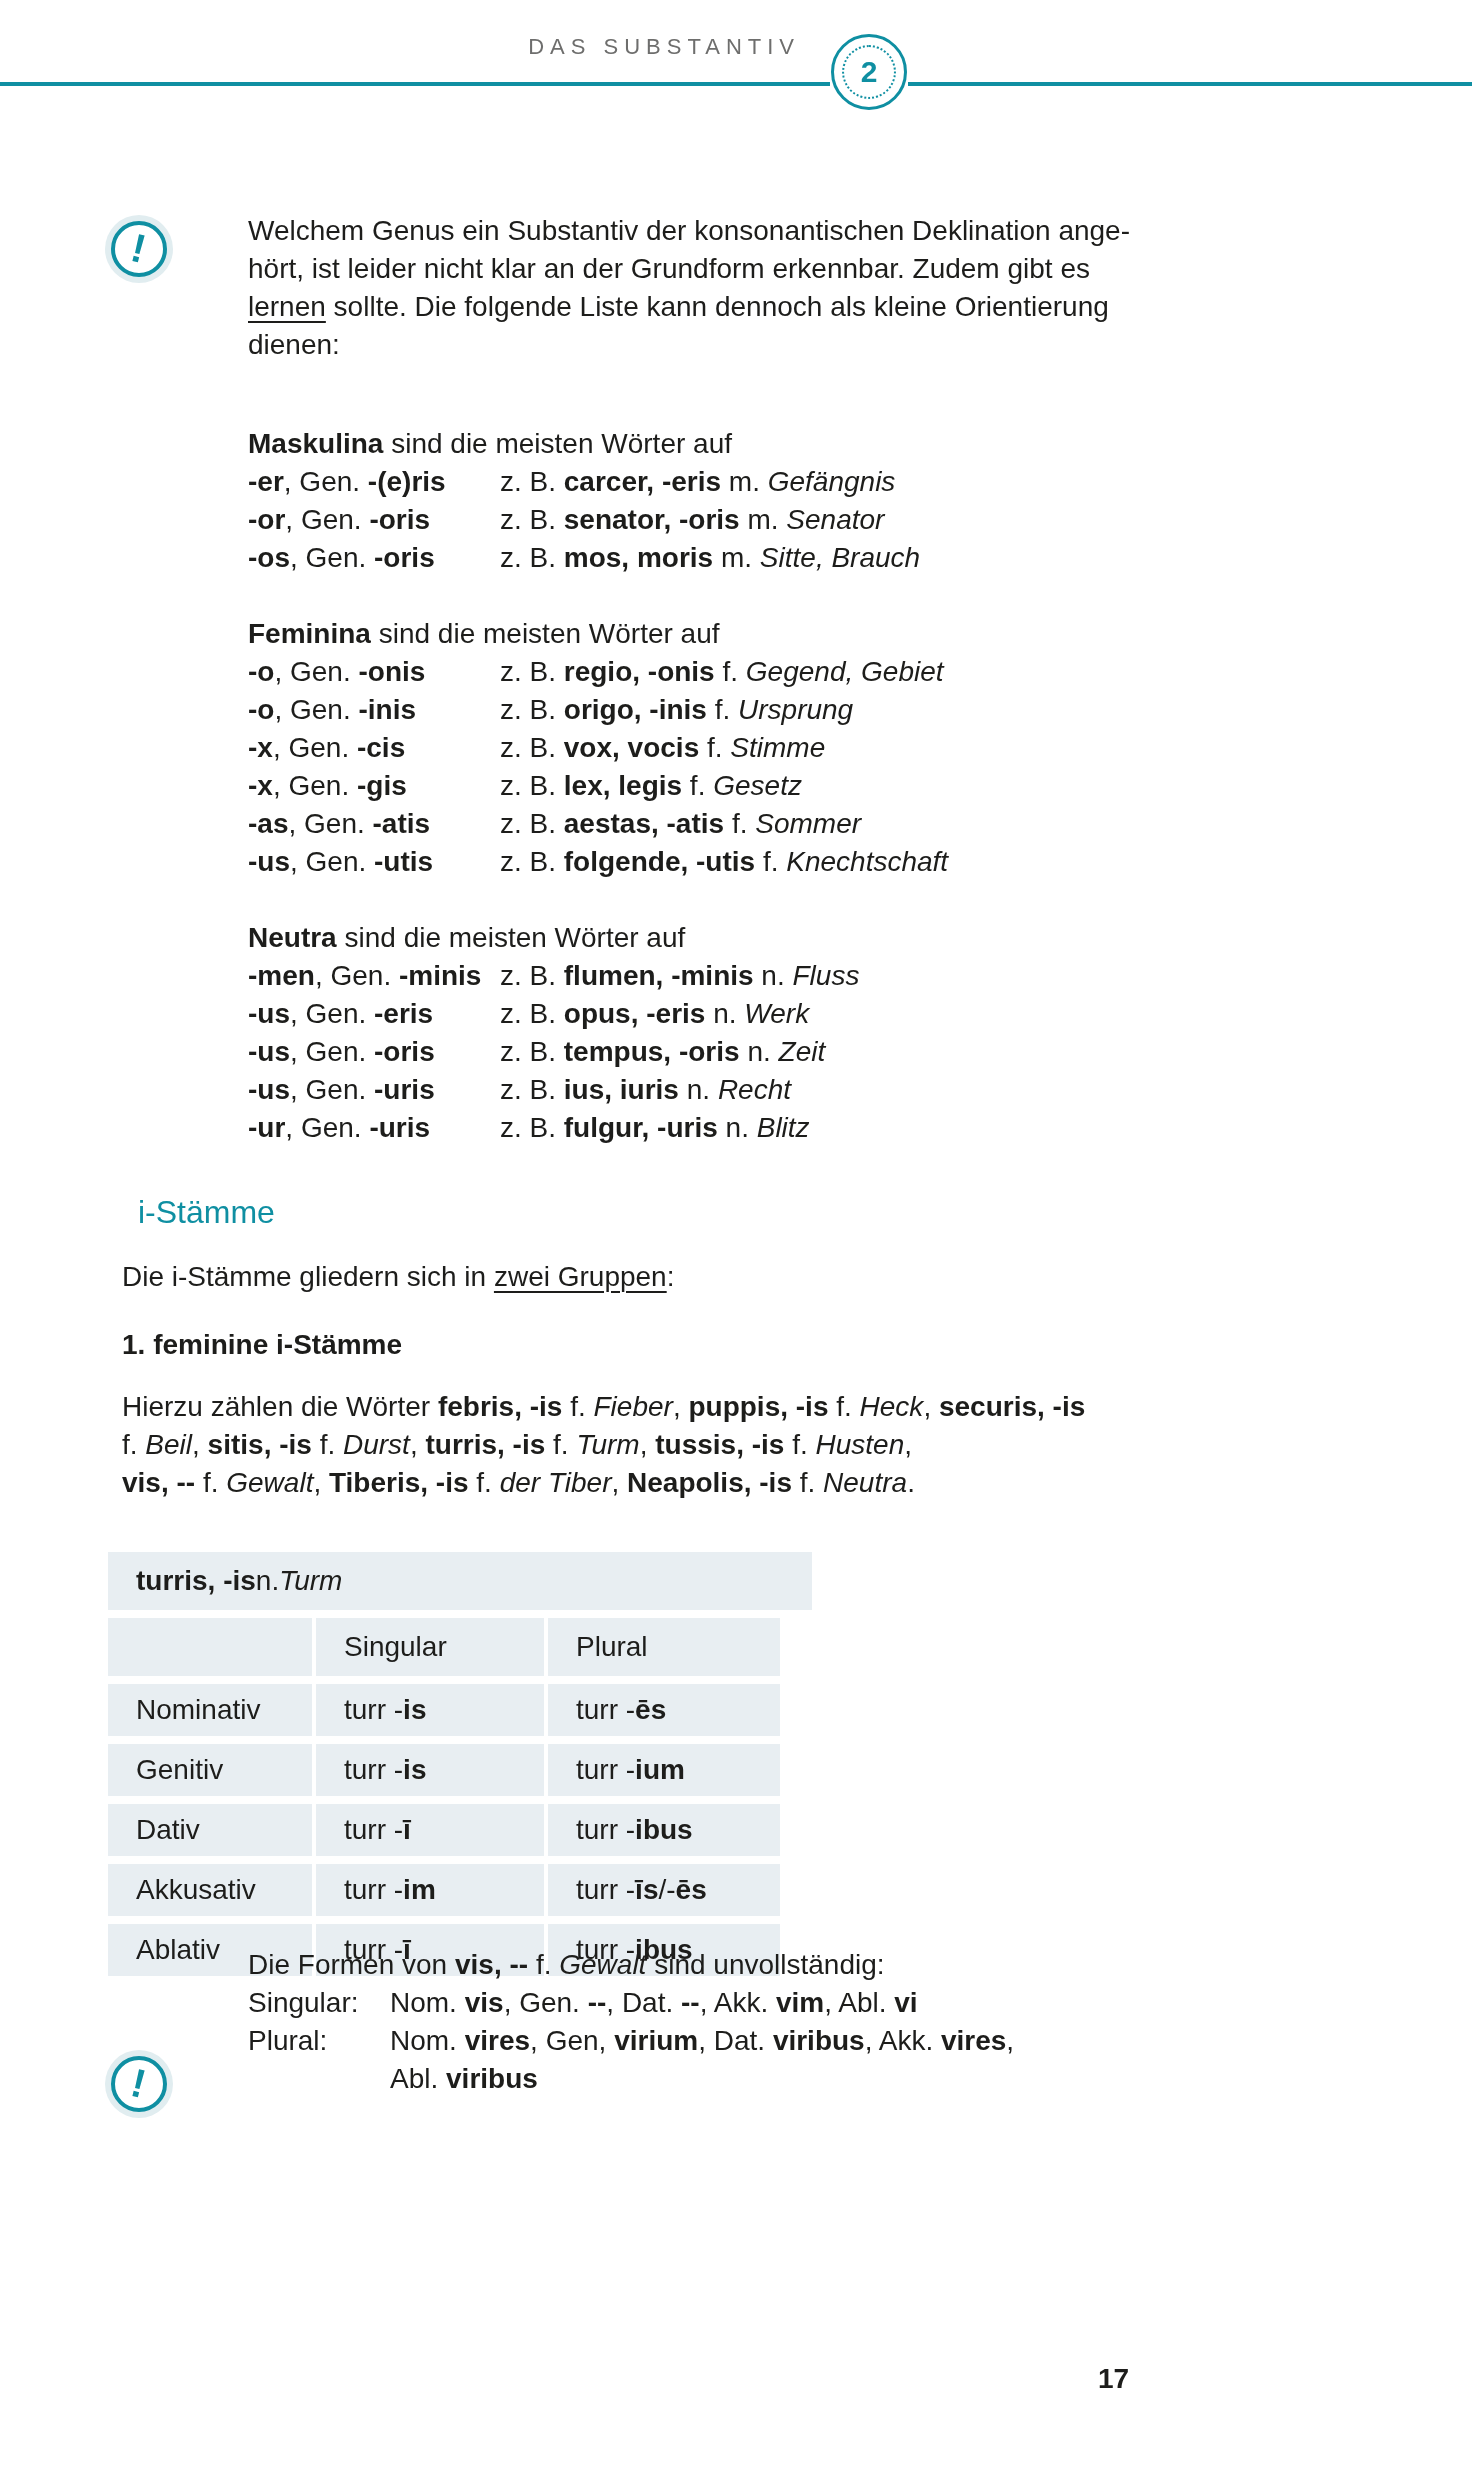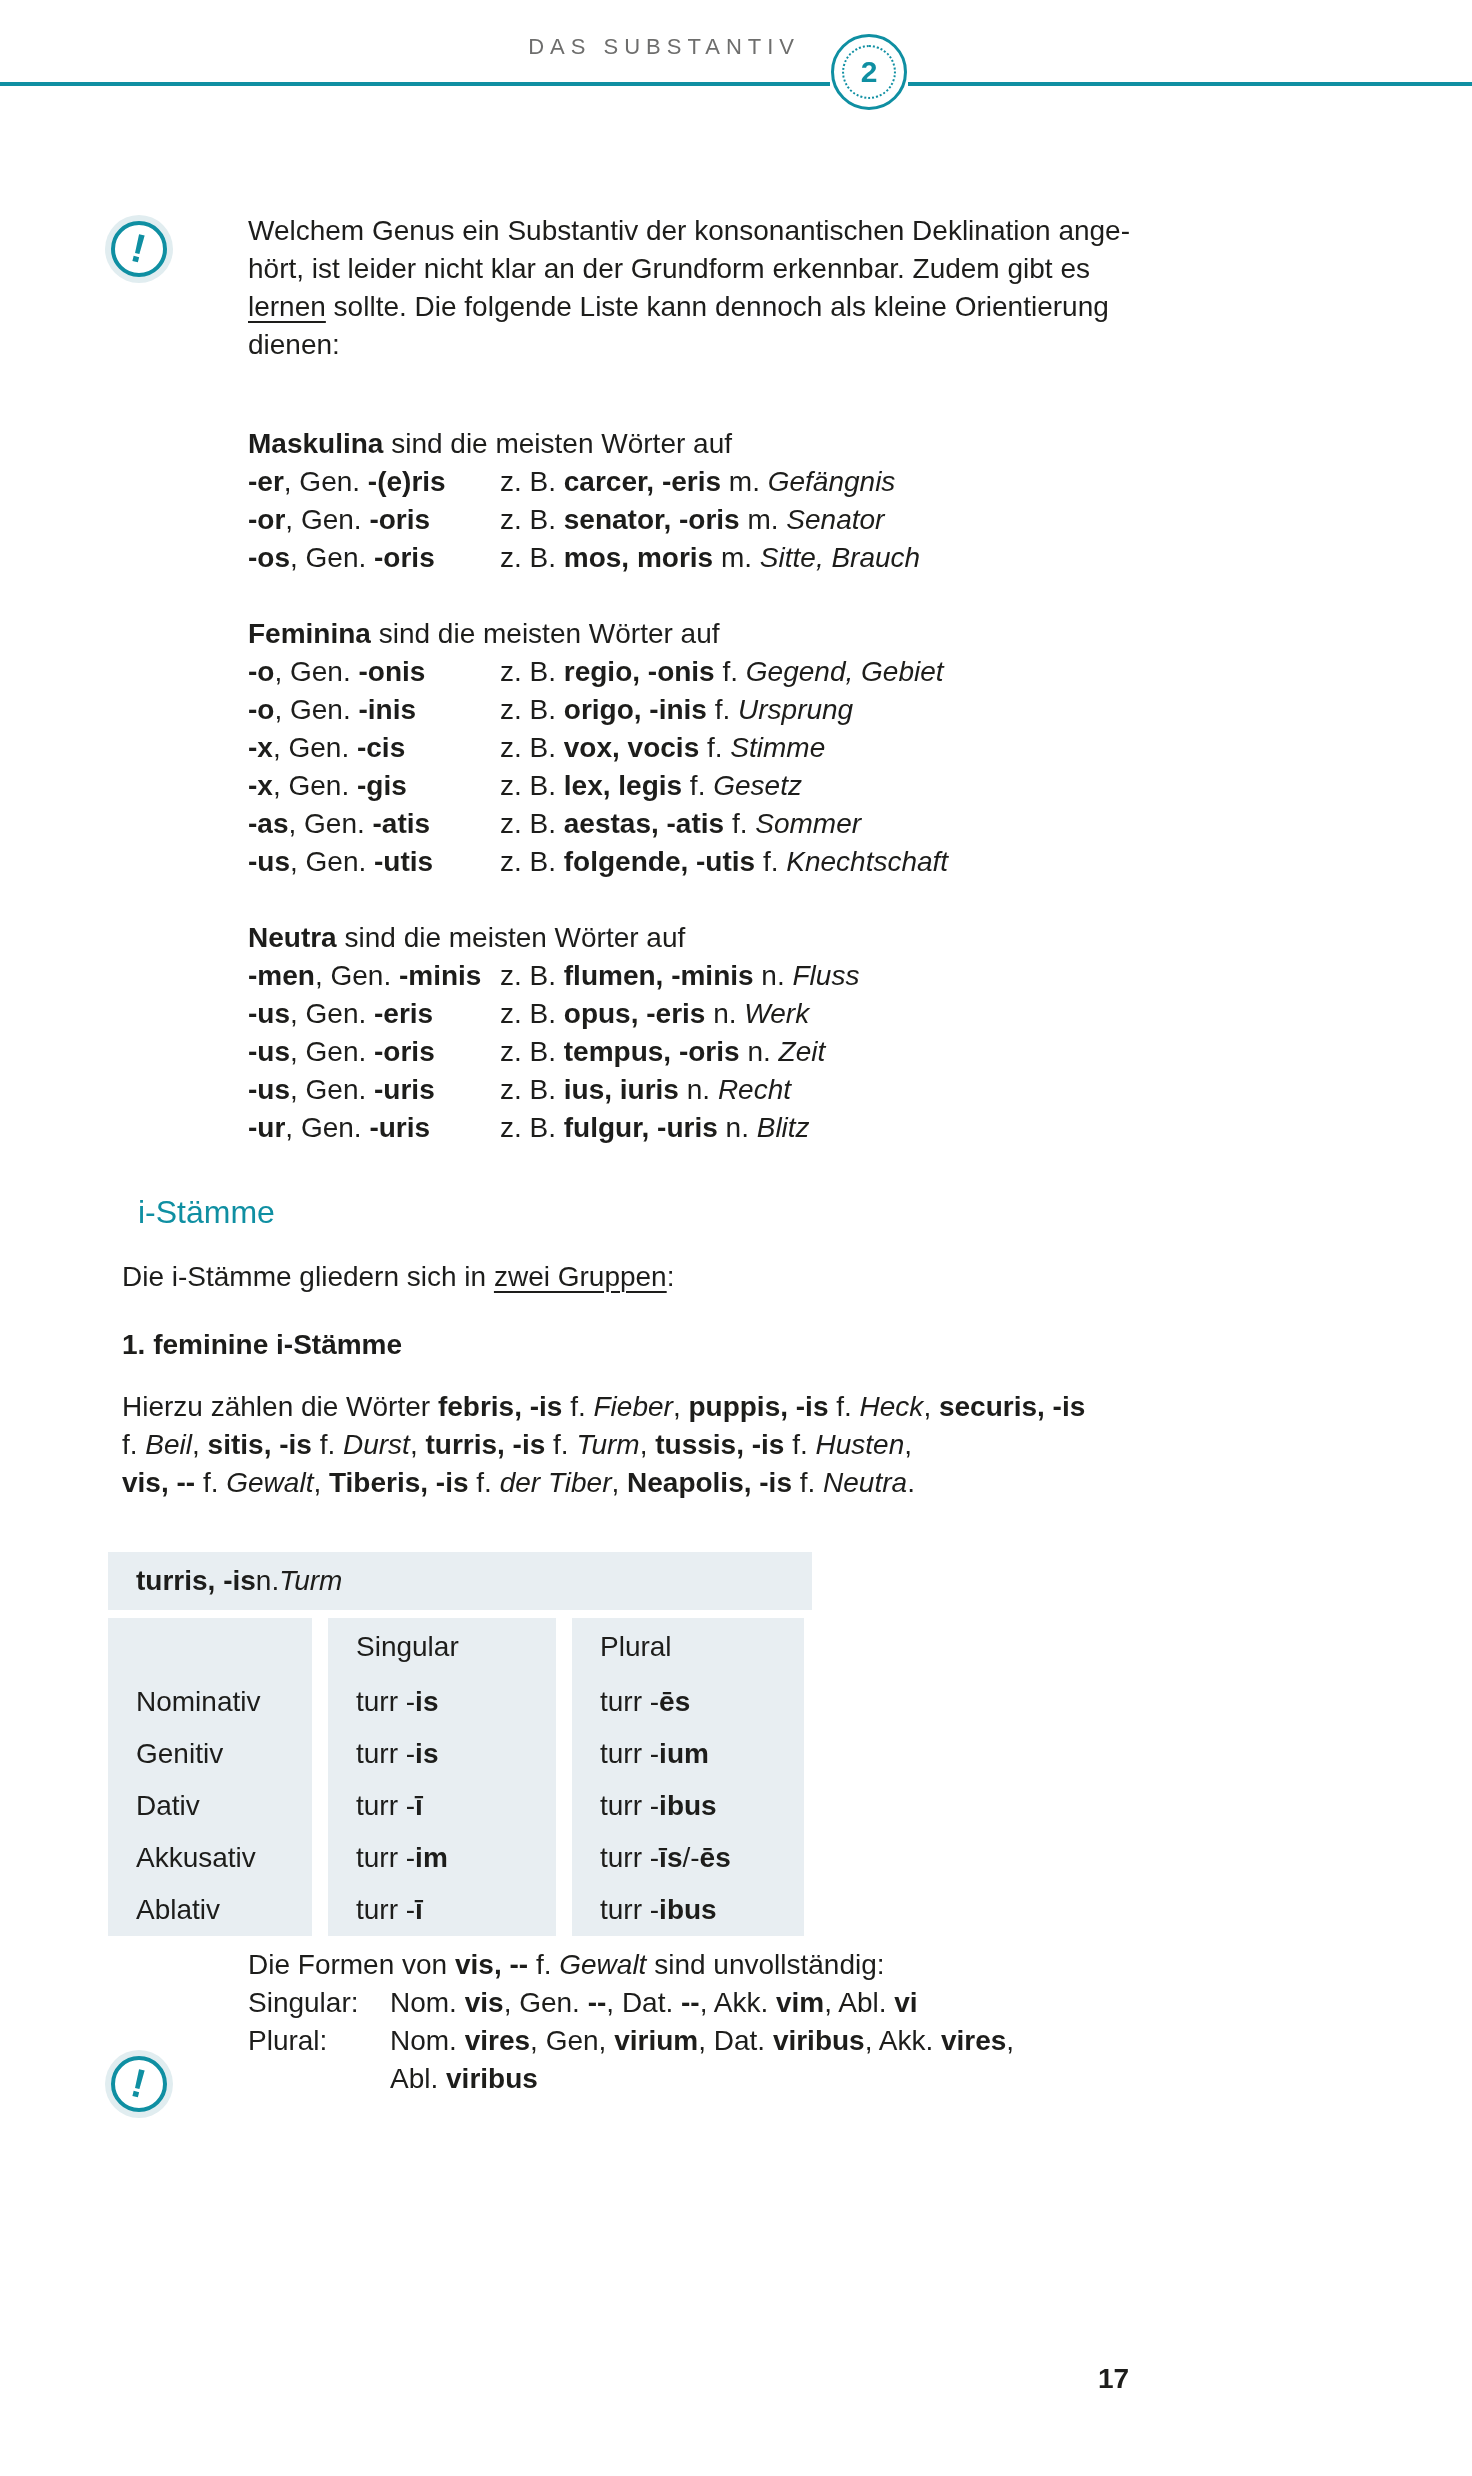--- a/index.html
+++ b/index.html
@@ -46,21 +46,21 @@
   .gl-ending{width:252px;flex:none}
 
   
   .sect-heading{font-size:32px;line-height:40px;color:var(--teal,#0f8fa2)}
   .sub-heading{font-size:28px;font-weight:700}
 
   
   .tbl{width:704px}
   .tbl-title{height:58px;background:var(--table-bg,#e8eef2);display:flex;align-items:center;
     padding-left:28px;box-sizing:border-box;margin-bottom:8px;white-space:nowrap}
-  .tbl-row{display:flex;gap:16px;}
+  .tbl-row{display:flex;gap:4px;margin-bottom:8px}
   .tbl-cell{background:var(--table-bg,#e8eef2);display:flex;align-items:center;
     padding-left:28px;box-sizing:border-box;white-space:nowrap}
   .tbl-row.head .tbl-cell{height:58px}
   .tbl-row.data .tbl-cell{height:52px}
   .c1{width:204px}.c2{width:228px}.c3{width:232px}
 
   
   .nv-grid{display:grid;grid-template-columns:142px auto;white-space:nowrap}
 
   .page-number{top:2360px;left:1098px;font-weight:700;font-size:28px}

